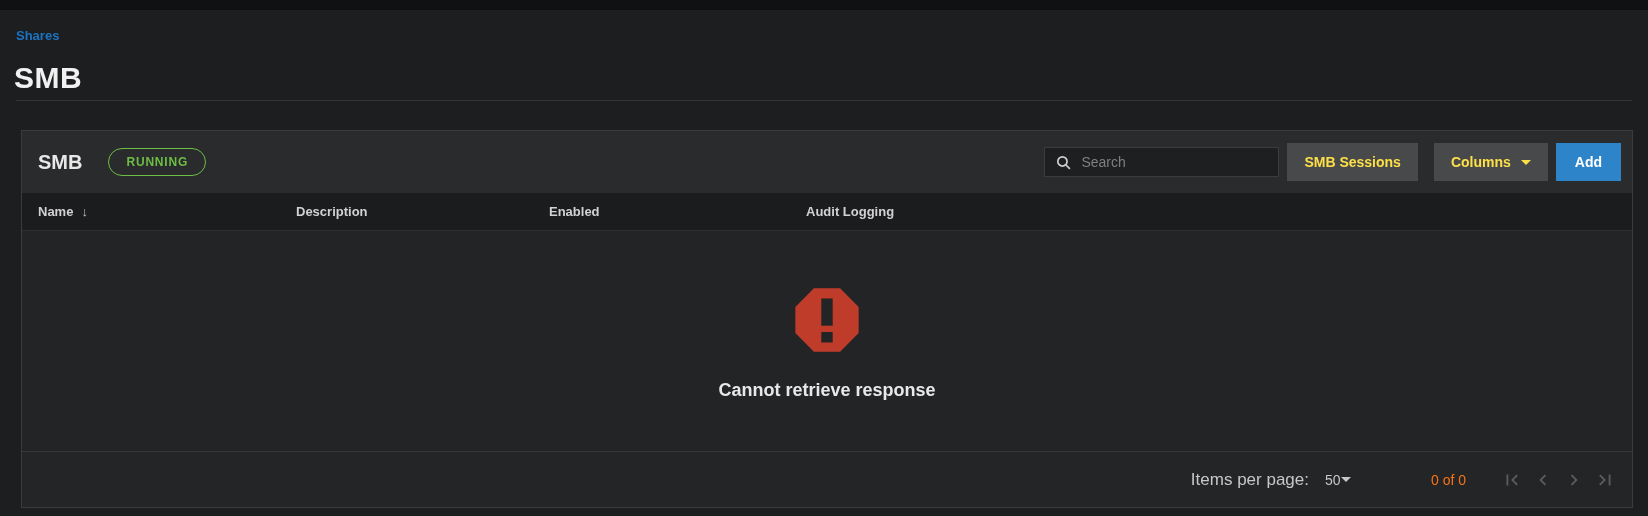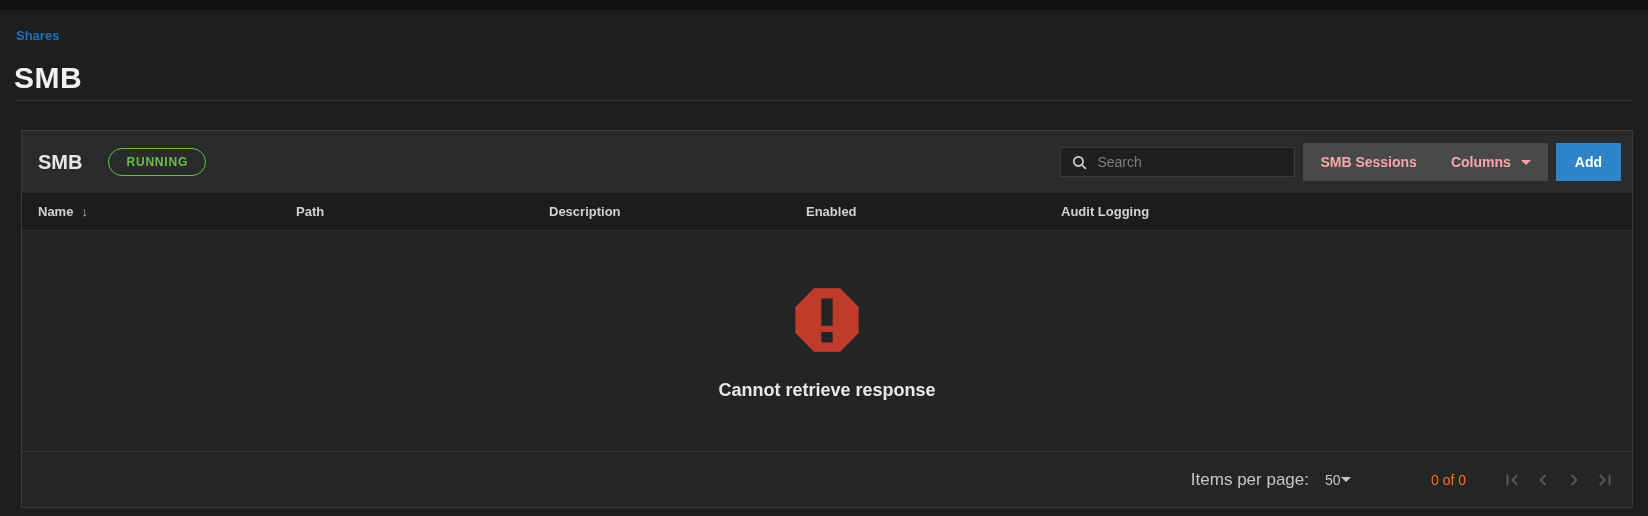--- a/index.html
+++ b/index.html
@@ -57,24 +57,24 @@
     color: #d6d6d6; font-size: 14px; width: 100%;
     font-family: "Liberation Sans", sans-serif;
   }
   .search-box input::placeholder { color: #7e7f80; }
   .btn {
     height: 38px; border: none; cursor: pointer;
     font-family: "Liberation Sans", sans-serif;
     font-size: 14px; font-weight: 700;
     display: flex; align-items: center; justify-content: center;
   }
-  .btn-gray { background: #48494b; color: #fca5a5; padding: 0 17px; }
+  .btn-gray { background: #48494b; color: #fde047; padding: 0 17px; }
   .btn-blue { background: #2d84c8; color: #ffffff; padding: 0 19px; }
   .ml8 { margin-left: 8px; }
-  .ml16 { margin-left: 0; align-items: center; }
+  .ml16 { margin-left: 16px; align-items: center; }
   .caret-down {
     width: 0; height: 0; display: inline-block;
     border-left: 5px solid transparent; border-right: 5px solid transparent;
     border-top: 5px solid currentColor; margin-left: 10px;
   }
   .table-header {
     flex: 0 0 38px; background: #1b1c1e;
     display: grid; grid-template-columns: 258px 253px 257px 255px 1fr;
     align-items: center; padding-left: 16px;
     border-bottom: 1px solid #2e2f31;
@@ -146,21 +146,20 @@
     </button>
 
     <button class="btn btn-blue ml8">Add</button>
   </div>
 
   <div class="table-header">
     <div class="th">
       <span>Name</span>
       <span class="sort-arrow">↓</span>
     </div>
-    <div class="th">Path</div>
     <div class="th">Description</div>
     <div class="th">Enabled</div>
     <div class="th">Audit Logging</div>
   </div>
 
   <div class="table-body">
     <svg width="76" height="76" viewBox="0 0 24 24">
       <path d="M7.86 2 L16.14 2 L22 7.86 L22 16.14 L16.14 22 L7.86 22 L2 16.14 L2 7.86 Z" fill="#bf3c2b"></path>
       <rect x="10.2" y="5.2" width="3.6" height="8.6" fill="#232426"></rect>
       <rect x="10.2" y="15.8" width="3.6" height="3.3" fill="#232426"></rect>

